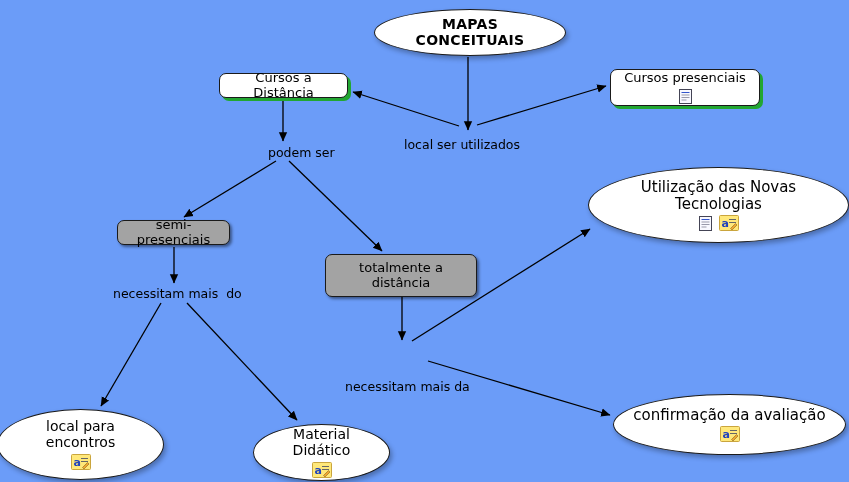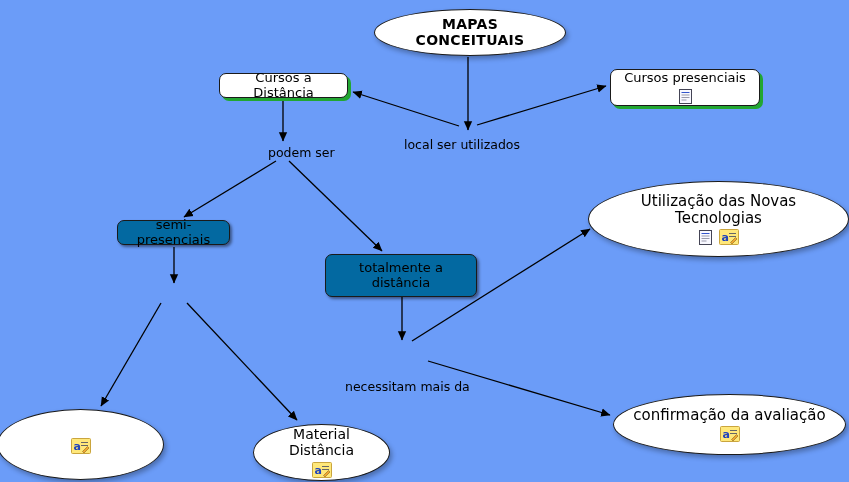--- a/index.html
+++ b/index.html
@@ -34,21 +34,21 @@
   }
   .rbox {
     background: #ffffff;
     border: 1px solid #1a1a1a;
     border-radius: 7px;
     font-size: 13px;
     padding: 2px 8px;
     box-shadow: 3px 3px 0 #22a632;
   }
   .rbox.cyan {
-    background: #0369a1;
+    background: #a3a3a3;
     box-shadow: 2px 2px 3px rgba(0,0,0,0.45);
     align-items: center;
   }
   .root-label { font-weight: bold; font-size: 14px; letter-spacing: 0.3px; }
   .lg { font-size: 15px; }
   .link-label {
     position: absolute;
     font-size: 12.5px;
     white-space: pre;
     cursor: default;
@@ -105,21 +105,21 @@
   </div>
 
   <div class="node rbox cyan" style="left:117px; top:220px; width:113px; height:25px;">
     <span>semi-presenciais</span>
   </div>
 
   <div class="node rbox cyan" style="left:325px; top:254px; width:152px; height:43px;">
     <span>totalmente a distância</span>
   </div>
 
-  <div class="node ellipse lg" style="left:588px; top:181px; width:261px; height:76px;">
+  <div class="node ellipse lg" style="left:588px; top:167px; width:261px; height:76px;">
     <span>Utilização das Novas Tecnologias</span>
     <div class="icons">
       <span>
         <svg width="13" height="15" viewBox="0 0 13 15">
           <rect x="0.5" y="0.5" width="12" height="14" fill="#f8f8ff" stroke="#445"></rect>
           <line x1="2.5" y1="3.5" x2="10.5" y2="3.5" stroke="#3355cc"></line>
           <line x1="2.5" y1="6" x2="10.5" y2="6" stroke="#99a"></line>
           <line x1="2.5" y1="8.5" x2="10.5" y2="8.5" stroke="#99a"></line>
           <line x1="2.5" y1="11" x2="7.5" y2="11" stroke="#99a"></line>
         </svg>
@@ -130,35 +130,36 @@
           <text x="2.5" y="12" font-size="11" font-weight="bold" fill="#2244bb" font-family="DejaVu Sans, sans-serif">a</text>
           <line x1="10" y1="4.5" x2="17" y2="4.5" stroke="#666"></line>
           <line x1="10" y1="7.5" x2="17" y2="7.5" stroke="#666"></line>
           <path d="M11.5,13.5 L16.5,8.5 L18,10 L13,15 z" fill="#f0a830" stroke="#8a6420" stroke-width="0.6"></path>
         </svg>
       </span>
     </div>
   </div>
 
   <div class="node ellipse" style="left:-3px; top:409px; width:167px; height:71px;">
+    <span>local para encontros</span>
     <div class="icons">
       <span>
         <svg width="20" height="16" viewBox="0 0 20 16">
           <rect x="0.5" y="0.5" width="19" height="15" rx="1" fill="#ffe87a" stroke="#caa53d"></rect>
           <text x="2.5" y="12" font-size="11" font-weight="bold" fill="#2244bb" font-family="DejaVu Sans, sans-serif">a</text>
           <line x1="10" y1="4.5" x2="17" y2="4.5" stroke="#666"></line>
           <line x1="10" y1="7.5" x2="17" y2="7.5" stroke="#666"></line>
           <path d="M11.5,13.5 L16.5,8.5 L18,10 L13,15 z" fill="#f0a830" stroke="#8a6420" stroke-width="0.6"></path>
         </svg>
       </span>
     </div>
   </div>
 
   <div class="node ellipse" style="left:253px; top:424px; width:137px; height:57px;">
-    <span>Material Distância</span>
+    <span>Material Didático</span>
     <div class="icons">
       <span>
         <svg width="20" height="16" viewBox="0 0 20 16">
           <rect x="0.5" y="0.5" width="19" height="15" rx="1" fill="#ffe87a" stroke="#caa53d"></rect>
           <text x="2.5" y="12" font-size="11" font-weight="bold" fill="#2244bb" font-family="DejaVu Sans, sans-serif">a</text>
           <line x1="10" y1="4.5" x2="17" y2="4.5" stroke="#666"></line>
           <line x1="10" y1="7.5" x2="17" y2="7.5" stroke="#666"></line>
           <path d="M11.5,13.5 L16.5,8.5 L18,10 L13,15 z" fill="#f0a830" stroke="#8a6420" stroke-width="0.6"></path>
         </svg>
       </span>
@@ -177,16 +178,17 @@
           <path d="M11.5,13.5 L16.5,8.5 L18,10 L13,15 z" fill="#f0a830" stroke="#8a6420" stroke-width="0.6"></path>
         </svg>
       </span>
     </div>
   </div>
 
   <div class="link-label" style="left:268px; top:145px;">podem ser</div>
 
   <div class="link-label" style="left:404px; top:137px;">local ser utilizados</div>
 
+  <div class="link-label" style="left:113px; top:286px;">necessitam mais  do</div>
 
   <div class="link-label" style="left:345px; top:344px;margin-top:35px;">necessitam mais da</div>
 
 </div>
 
 </body></html>

